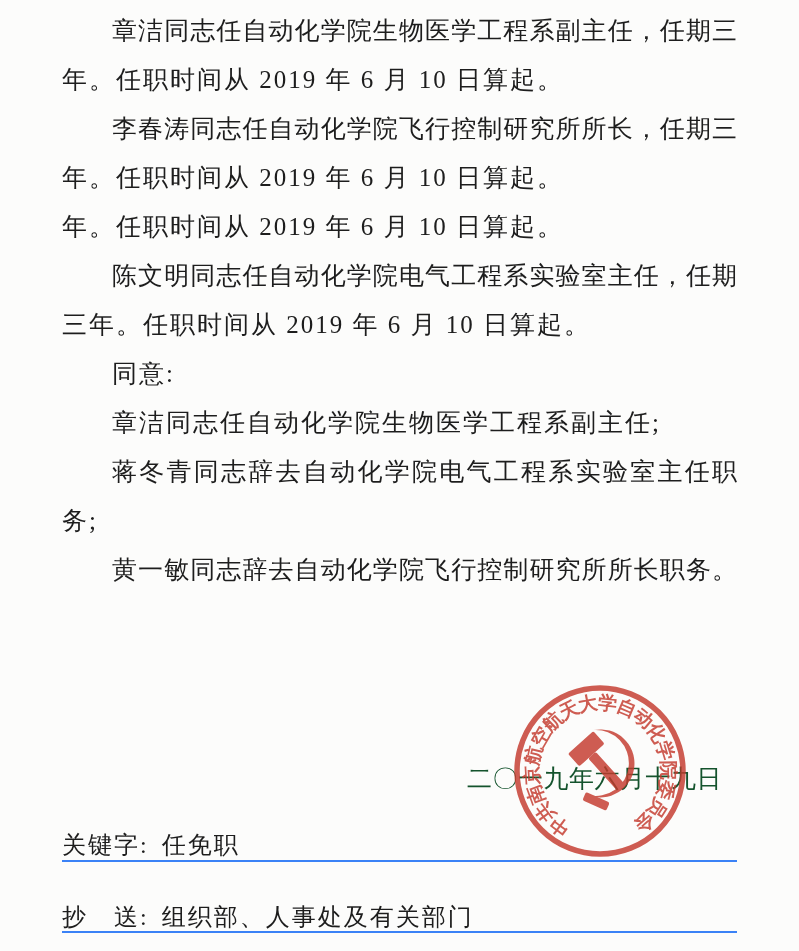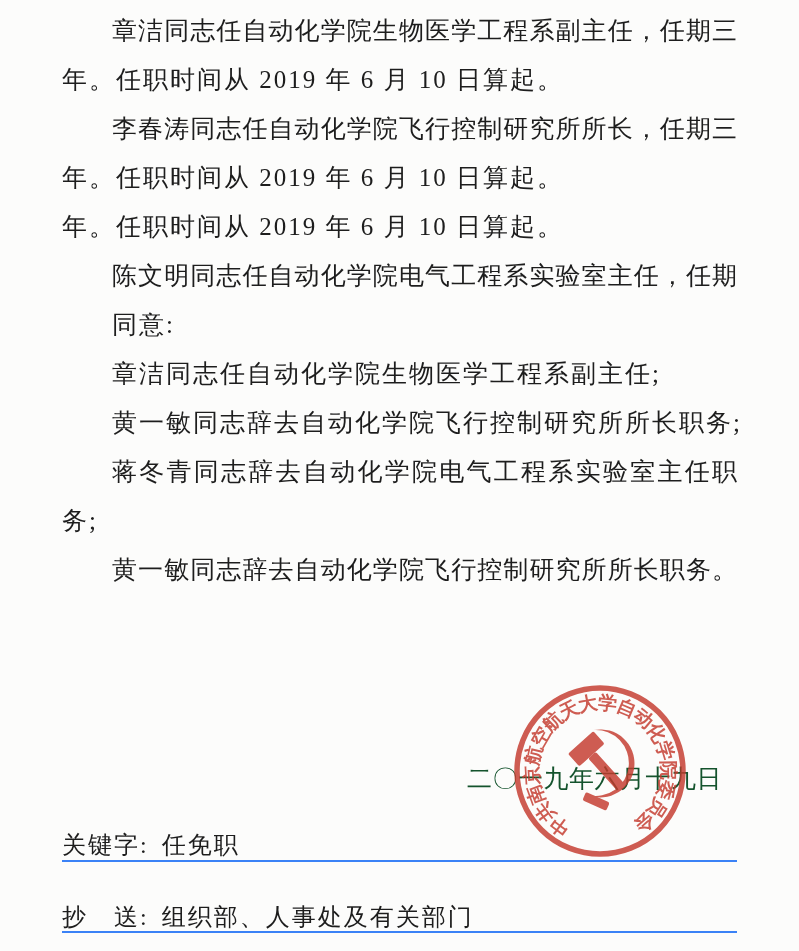--- a/index.html
+++ b/index.html
@@ -43,23 +43,23 @@
 
 <div class="page">
 
   <div class="doc">
     <div class="line ind fill">章洁同志任自动化学院生物医学工程系副主任，任期三</div>
     <div class="line">年。任职时间从 2019 年 6 月 10 日算起。</div>
     <div class="line ind fill">李春涛同志任自动化学院飞行控制研究所所长，任期三</div>
     <div class="line">年。任职时间从 2019 年 6 月 10 日算起。</div>
     <div class="line">年。任职时间从 2019 年 6 月 10 日算起。</div>
     <div class="line ind fill">陈文明同志任自动化学院电气工程系实验室主任，任期</div>
+    <div class="line">三年。任职时间从 2019 年 6 月 10 日算起。</div>
     <div class="line ind">同意:</div>
     <div class="line ind">章洁同志任自动化学院生物医学工程系副主任;</div>
-    <div class="line ind">黄一敏同志辞去自动化学院飞行控制研究所所长职务;</div>
     <div class="line ind fill">蒋冬青同志辞去自动化学院电气工程系实验室主任职</div>
     <div class="line">务;</div>
     <div class="line ind fill">黄一敏同志辞去自动化学院飞行控制研究所所长职务。</div>
   </div>
 
   <div class="date-line">二〇一九年六月十九日</div>
 
   <svg class="seal" viewBox="-90 -90 180 180" aria-hidden="true">
     <circle r="83" fill="none" stroke-width="5.5" stroke="#c43a2d"></circle>
     <path id="sealArc" d="M -29.1 54.8 A 62 62 0 1 1 29.1 54.8" fill="none"></path>

